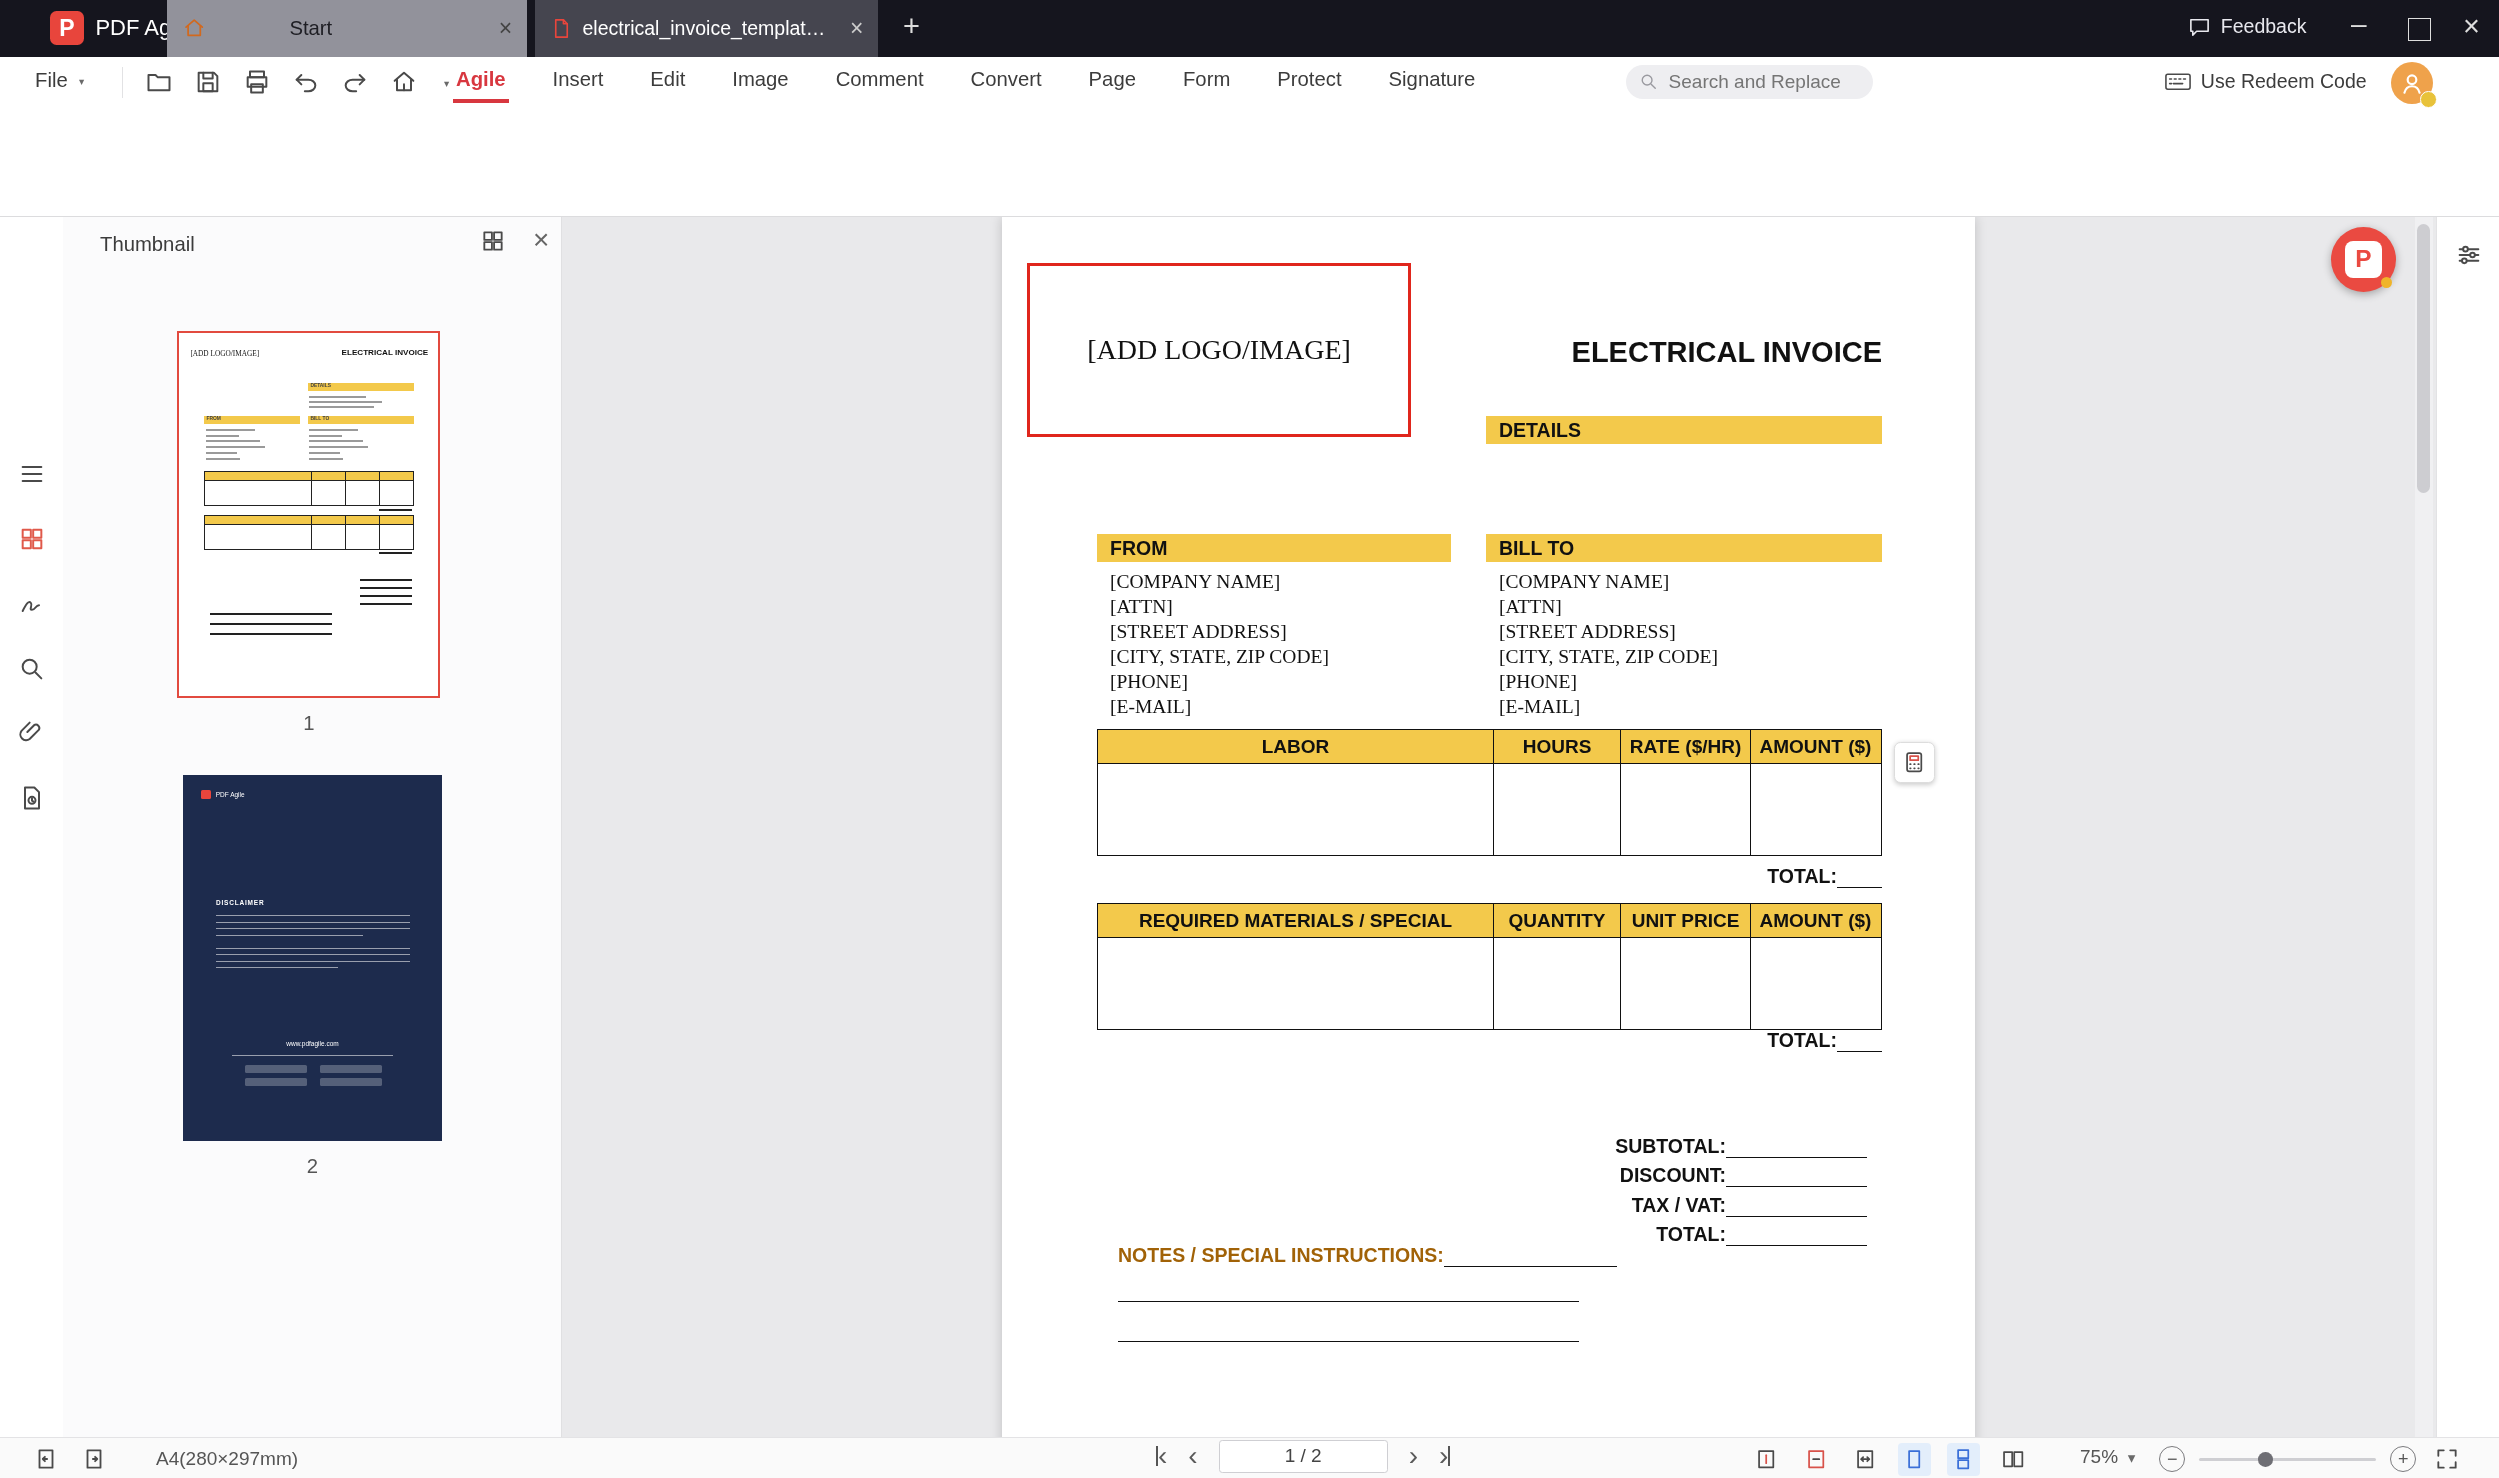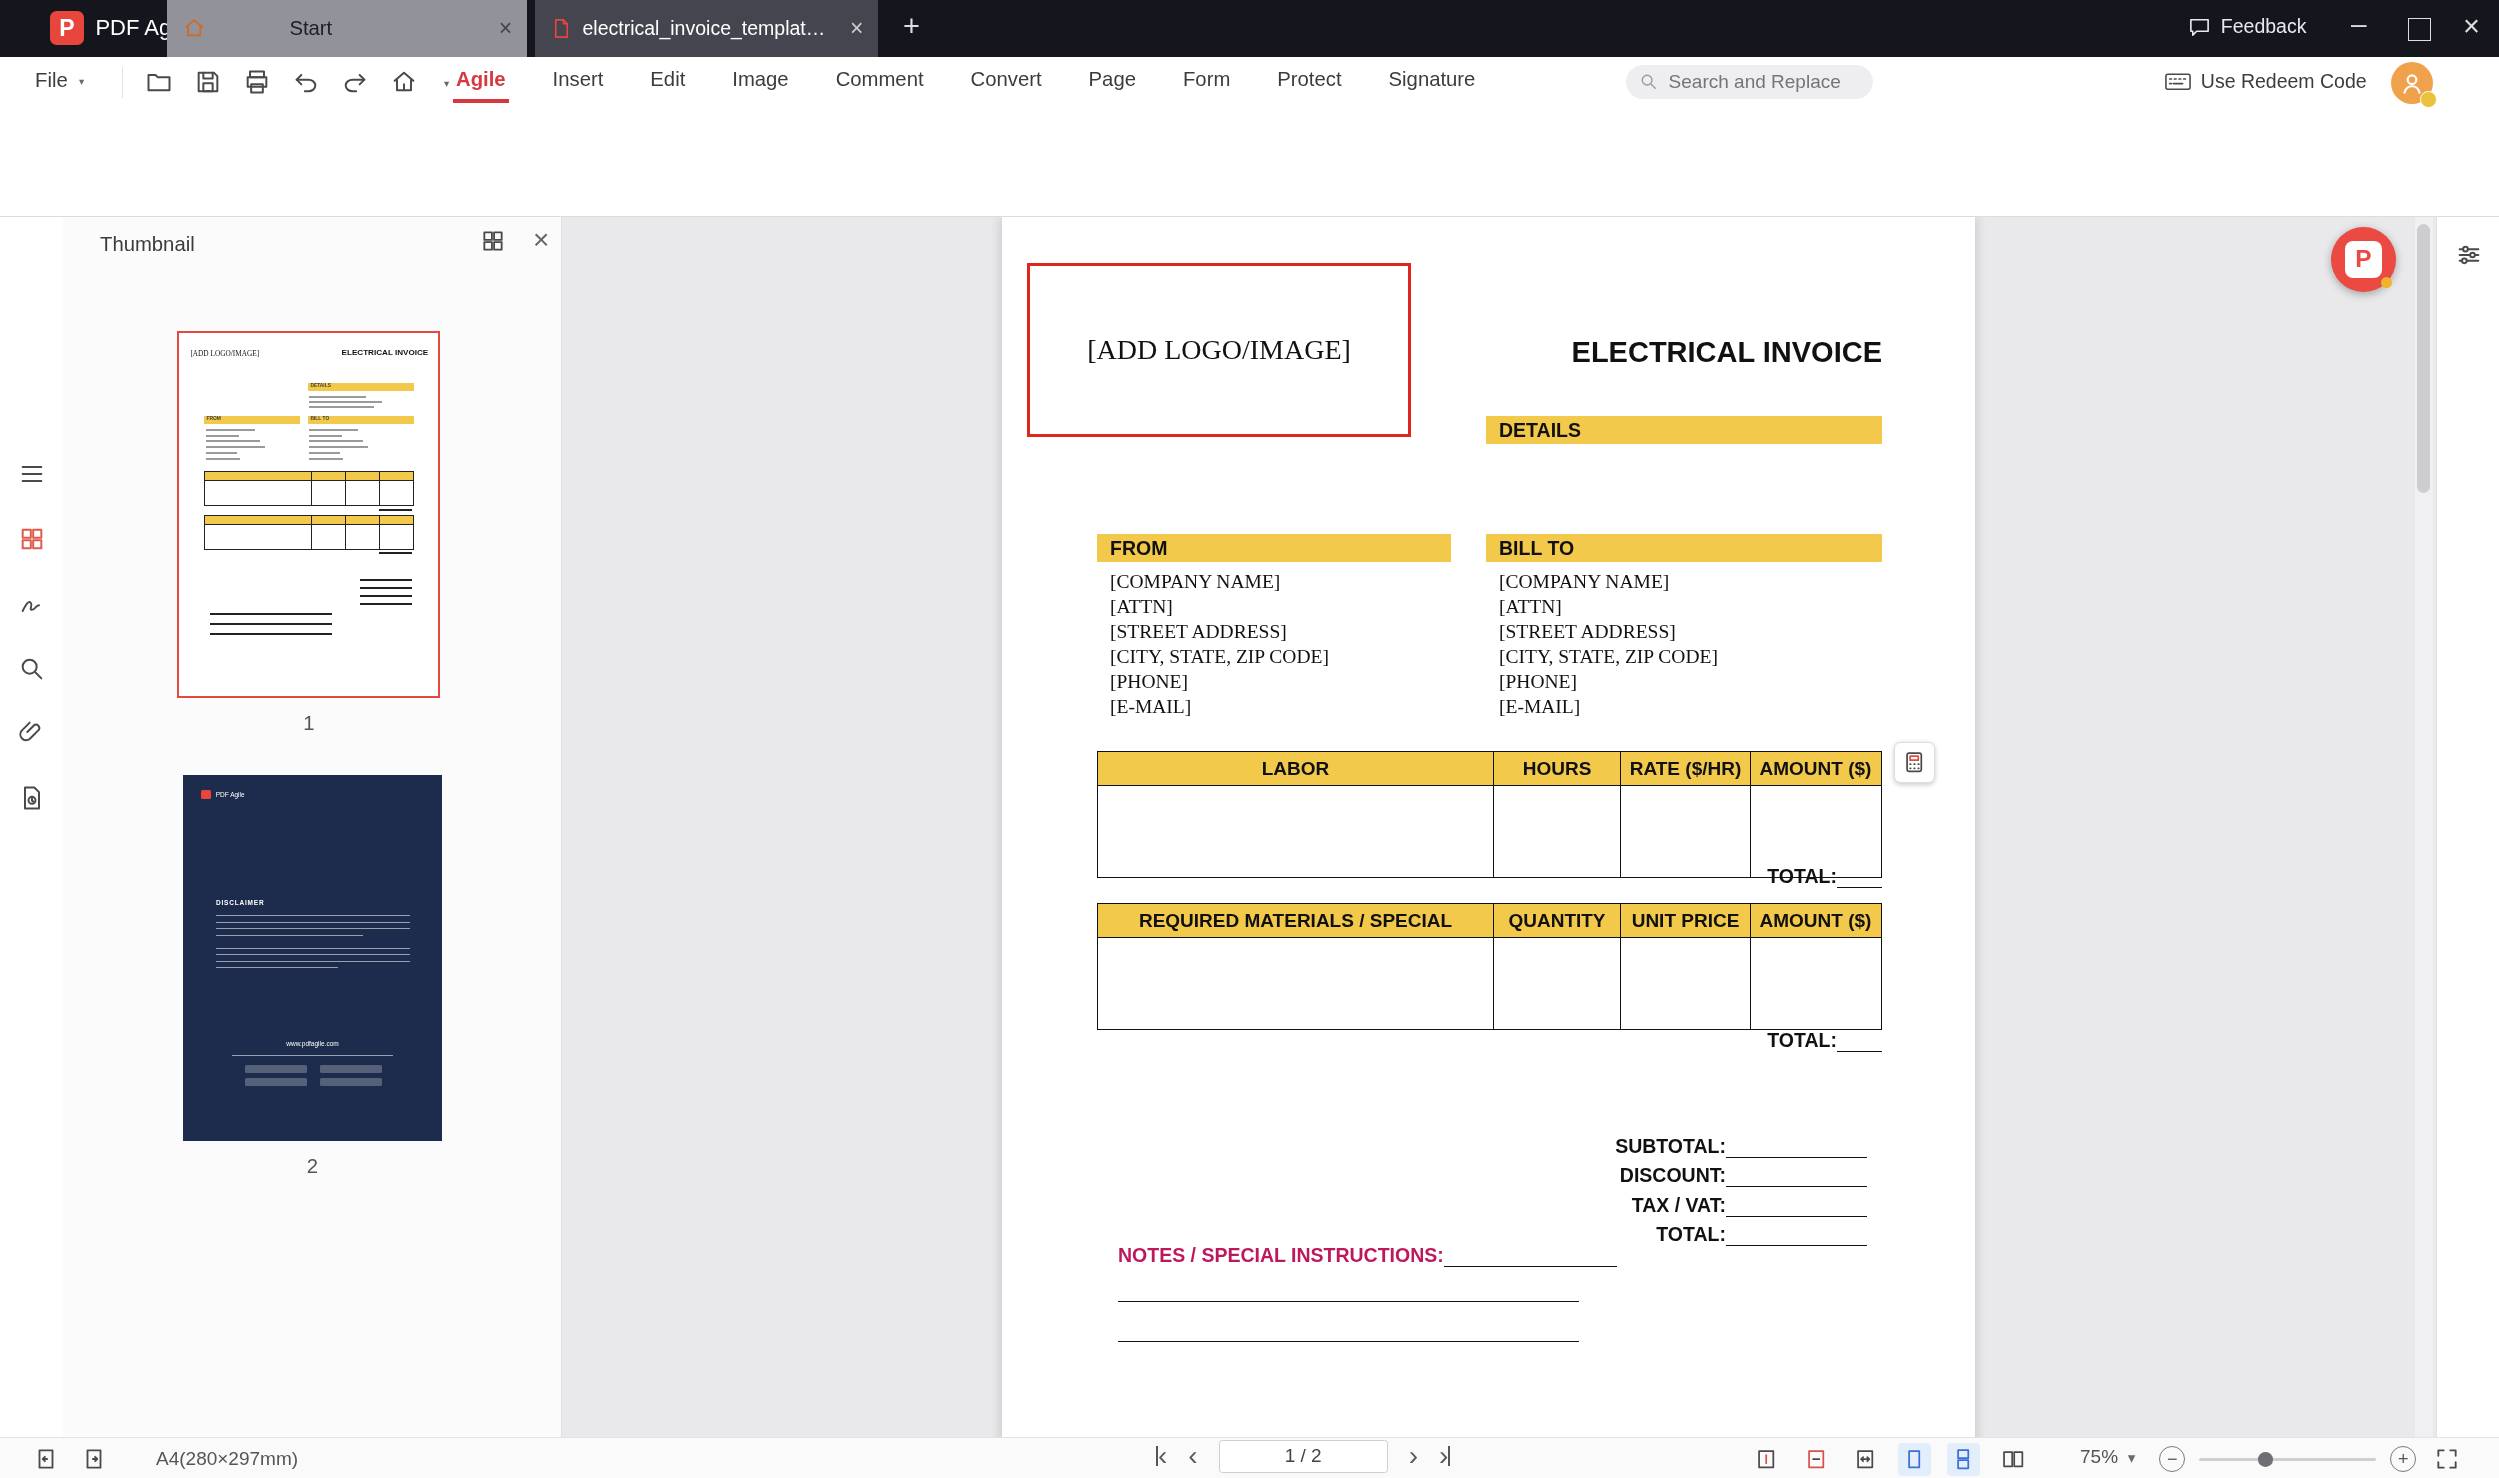--- a/index.html
+++ b/index.html
@@ -531,21 +531,21 @@
     <div class="ybar" style="left:484px;top:317px;width:396px;">BILL TO</div>
     <div class="abs serif" style="left:497px;top:352px;line-height:25px;">
       <div>[COMPANY NAME]</div>
         <div>[ATTN]</div>
       <div>[STREET ADDRESS]</div>
         <div>[CITY, STATE, ZIP CODE]</div>
       <div>[PHONE]</div>
         <div>[E-MAIL]</div>
     </div>
 
-    <div class="inv-table" style="top:534px;">
+    <div class="inv-table" style="top:512px;">
       <div class="inv-th">
         <div style="width:396px;">LABOR</div>
         <div style="width:127px;">HOURS</div>
         <div style="width:130px;">RATE ($/HR)</div>
         <div style="width:129px;">AMOUNT ($)</div>
       </div>
       <div class="inv-body">
         <div style="width:396px;"></div>
           <div style="width:127px;"></div>
           <div style="width:130px;"></div>
@@ -586,21 +586,21 @@
       </div>
     <div class="sumrow" style="left:531px;top:977px;width:334px;">
       <span>TAX / VAT:</span>
         <span class="blank" style="width:141px;"></span>
       </div>
     <div class="sumrow" style="left:531px;top:1006px;width:334px;">
       <span>TOTAL:</span>
         <span class="blank" style="width:141px;"></span>
       </div>
 
-    <div class="abs" style="left:116px;top:1027px;font-weight:bold;font-size:19.5px;color:#be185d;display:flex;align-items:flex-end;">
+    <div class="abs" style="left:116px;top:1027px;font-weight:bold;font-size:19.5px;color:#a16207;display:flex;align-items:flex-end;">
       <span>NOTES / SPECIAL INSTRUCTIONS:</span>
         <span class="blank" style="width:173px;"></span>
     </div>
     <div class="abs" style="left:116px;top:1084px;width:461px;border-bottom:1.6px solid #111;"></div>
     <div class="abs" style="left:116px;top:1124px;width:461px;border-bottom:1.6px solid #111;"></div>
   </div>
 
   <div class="abs" style="left:1332px;top:525px;width:39px;height:39px;background:#fff;border:0.8px solid #ddd;border-radius:6.5px;box-shadow:0 1.6px 4.9px rgba(0,0,0,.2);display:flex;align-items:center;justify-content:center;">
     <svg class="ic" width="24.4" height="24.4" viewBox="0 0 24 24">
         <rect x="5" y="3" width="14" height="18" rx="2"></rect>

